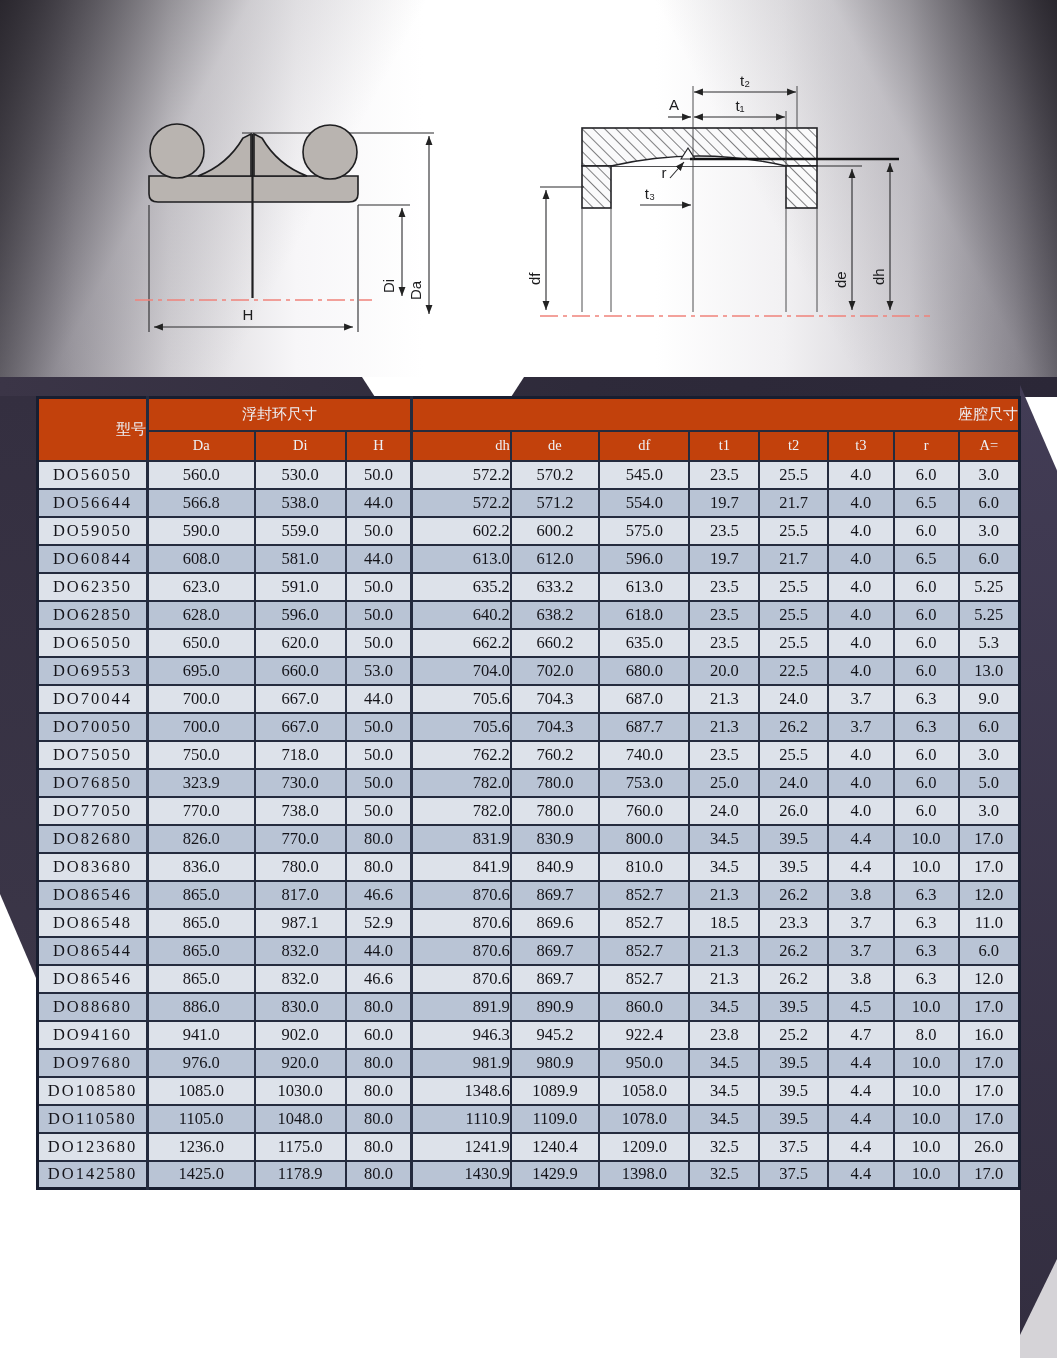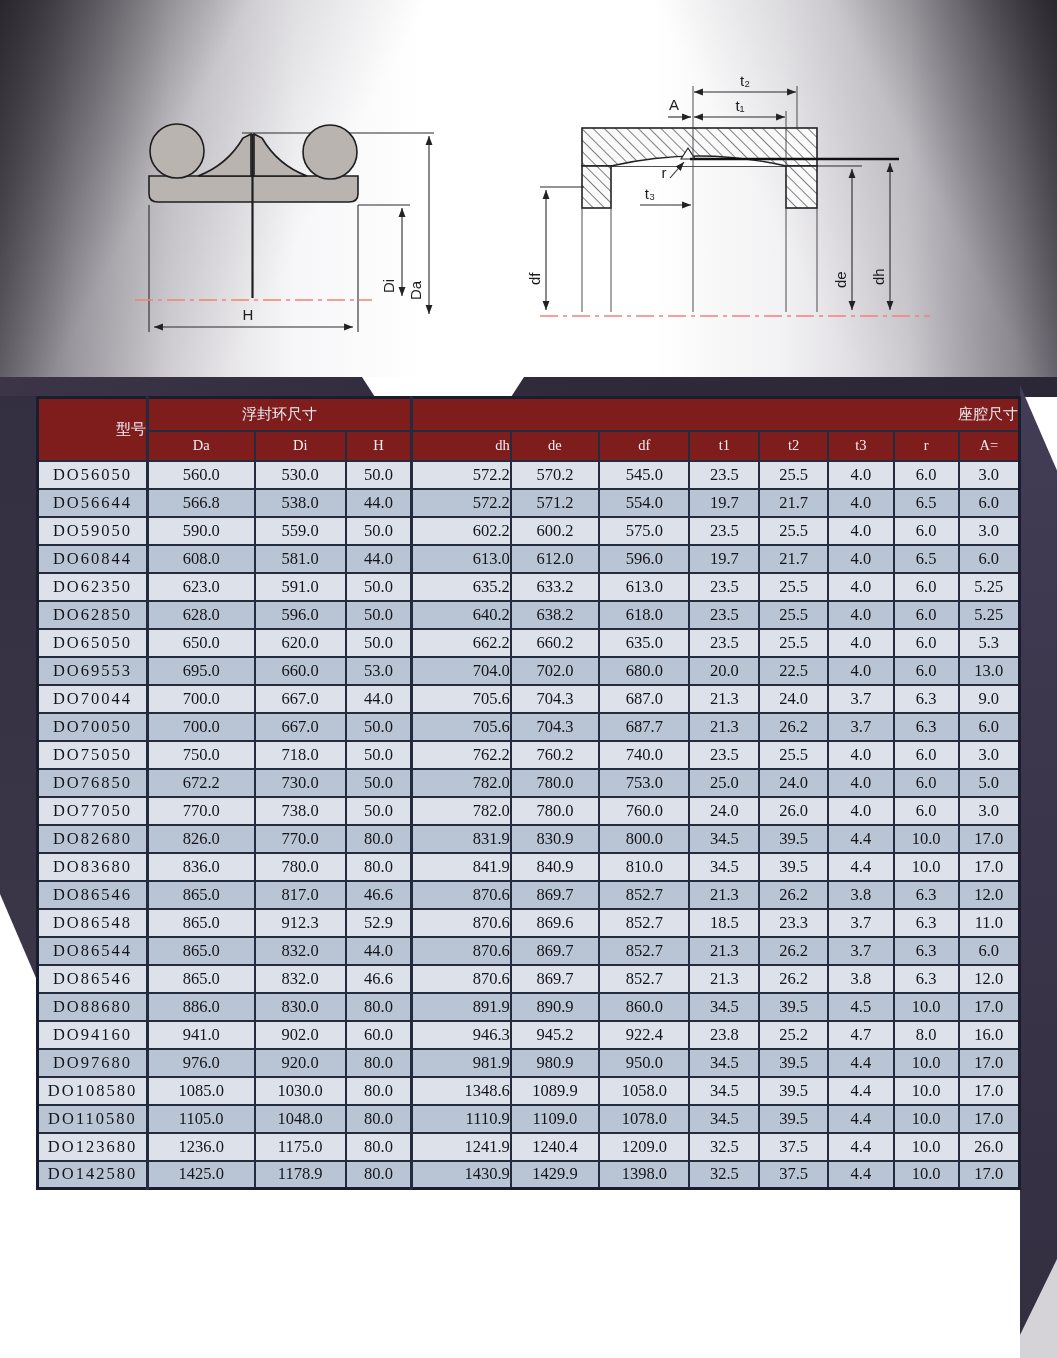--- a/index.html
+++ b/index.html
@@ -41,21 +41,21 @@
     border:3px solid #181e30;
   }
   .spec-table th, .spec-table td {
     border:2px solid #242b3e; text-align:center; vertical-align:middle;
     padding:0; overflow:hidden; white-space:nowrap;
   }
   .spec-table thead tr.grp   { height:33px; }
   .spec-table thead tr.subr  { height:30px; }
   .spec-table tbody tr       { height:28px; }
   .spec-table th {
-    background:#7f1d1d; color:#eef2f8; font-weight:normal;
+    background:#c2410c; color:#eef2f8; font-weight:normal;
     font-family:"Liberation Sans", sans-serif; font-size:15px;margin-top:48px;
   }
   .spec-table th.sub { font-family:"Liberation Serif", serif; font-size:14.5px; }
   .spec-table td {
     font-family:"Liberation Serif", serif; font-size:16.5px; color:#14141a;
   }
   .spec-table td.model { letter-spacing:2px; }
   .spec-table tbody tr:nth-child(even) td { background:#b9c4d5; }
   .spec-table td.model { border-right-width:3px; }
   .spec-table th.modelh { border-right-width:3px;text-align:right; }
@@ -342,21 +342,21 @@
           <td class="num">760.2</td>
           <td class="num">740.0</td>
           <td class="num">23.5</td>
           <td class="num">25.5</td>
           <td class="num">4.0</td>
           <td class="num">6.0</td>
           <td class="num">3.0</td>
         </tr>
         <tr>
     <td class="model">DO76850</td>
-  <td class="num">672.2</td>
+  <td class="num">323.9</td>
           <td class="num">730.0</td>
           <td class="num">50.0</td>
           <td class="num gb">782.0</td>
           <td class="num">780.0</td>
           <td class="num">753.0</td>
           <td class="num">25.0</td>
           <td class="num">24.0</td>
           <td class="num">4.0</td>
           <td class="num">6.0</td>
           <td class="num">5.0</td>
@@ -413,21 +413,21 @@
           <td class="num">852.7</td>
           <td class="num">21.3</td>
           <td class="num">26.2</td>
           <td class="num">3.8</td>
           <td class="num">6.3</td>
           <td class="num">12.0</td>
         </tr>
         <tr>
     <td class="model">DO86548</td>
   <td class="num">865.0</td>
-          <td class="num">912.3</td>
+          <td class="num">987.1</td>
           <td class="num">52.9</td>
           <td class="num gb">870.6</td>
           <td class="num">869.6</td>
           <td class="num">852.7</td>
           <td class="num">18.5</td>
           <td class="num">23.3</td>
           <td class="num">3.7</td>
           <td class="num">6.3</td>
           <td class="num">11.0</td>
         </tr>

